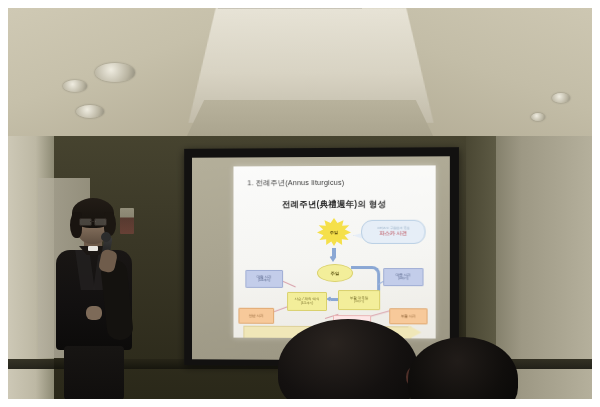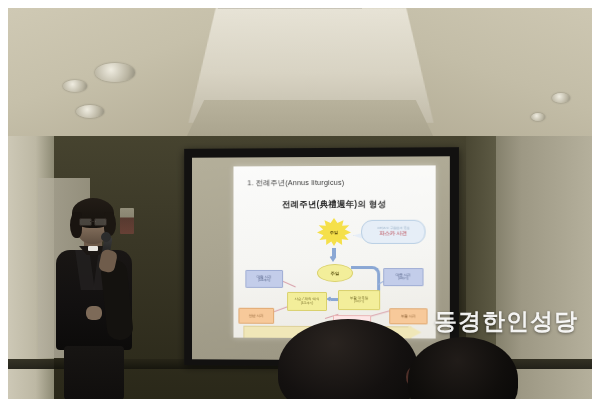--- a/index.html
+++ b/index.html
@@ -342,16 +342,15 @@
       <div class="mic"></div>
       <div class="mic-head"></div>
       <div class="hand-mic"></div>
       <div class="hand-l"></div>
     </div>
 
     <div class="aud1"></div>
     <div class="ear2"></div>
     <div class="aud2"></div>
 
-    <div class="watermark">동경한인성당</div>
 
   </div>
 </div>
 
 </body></html>

